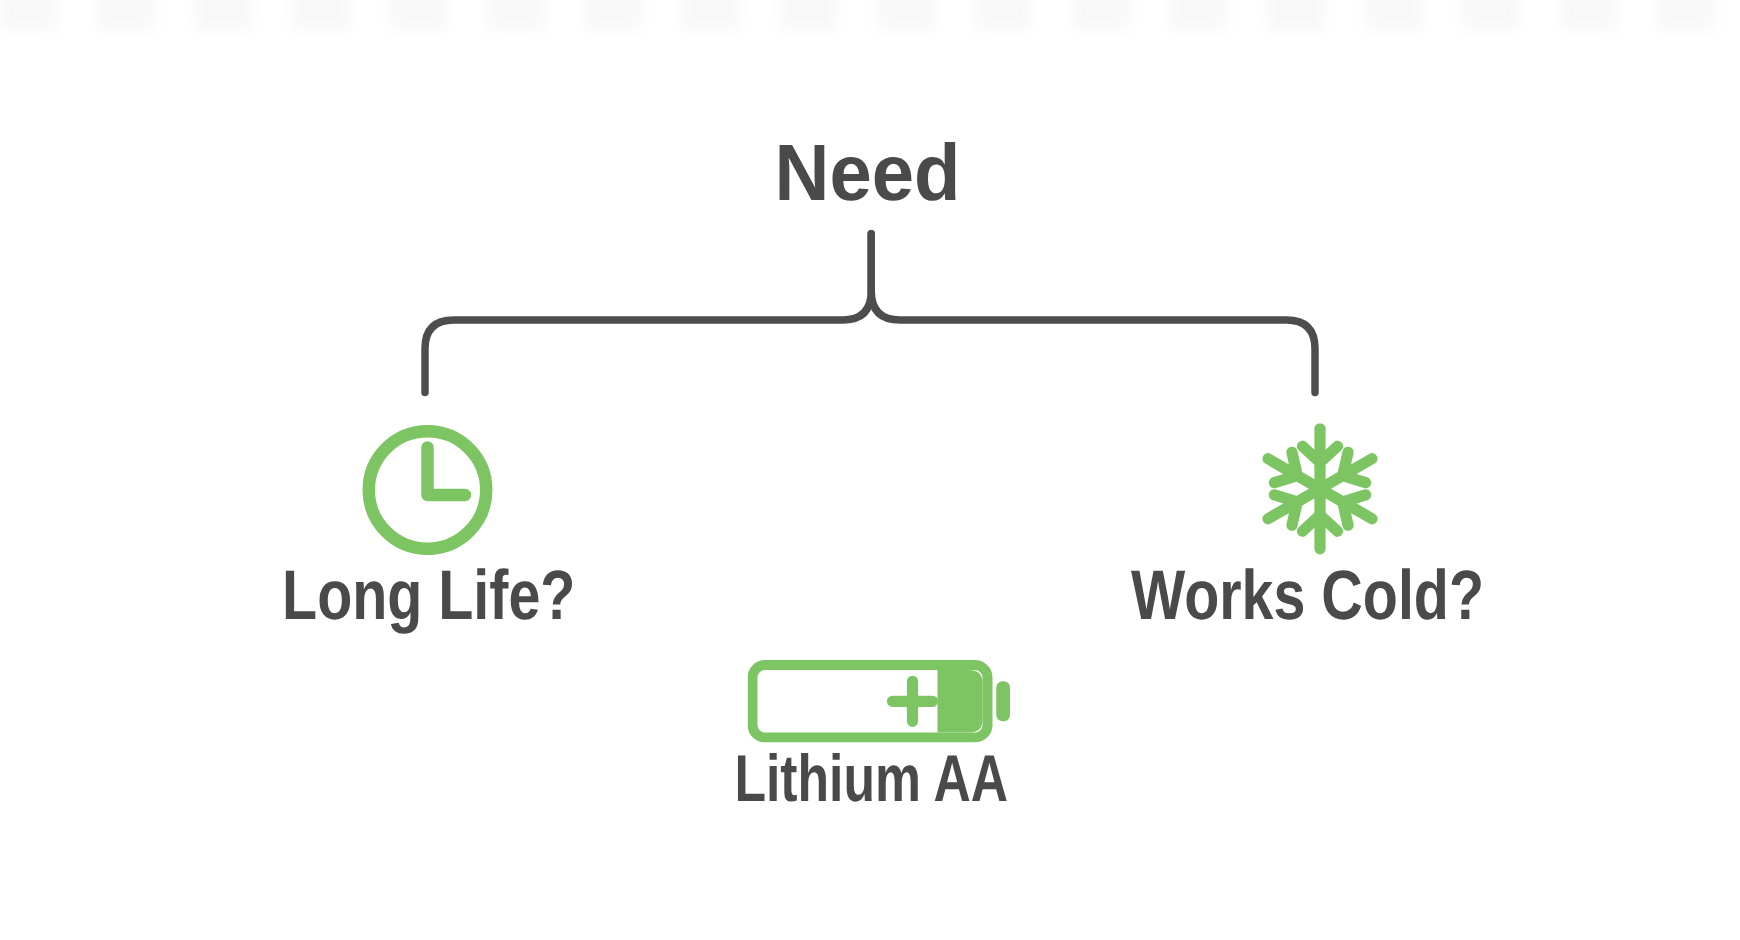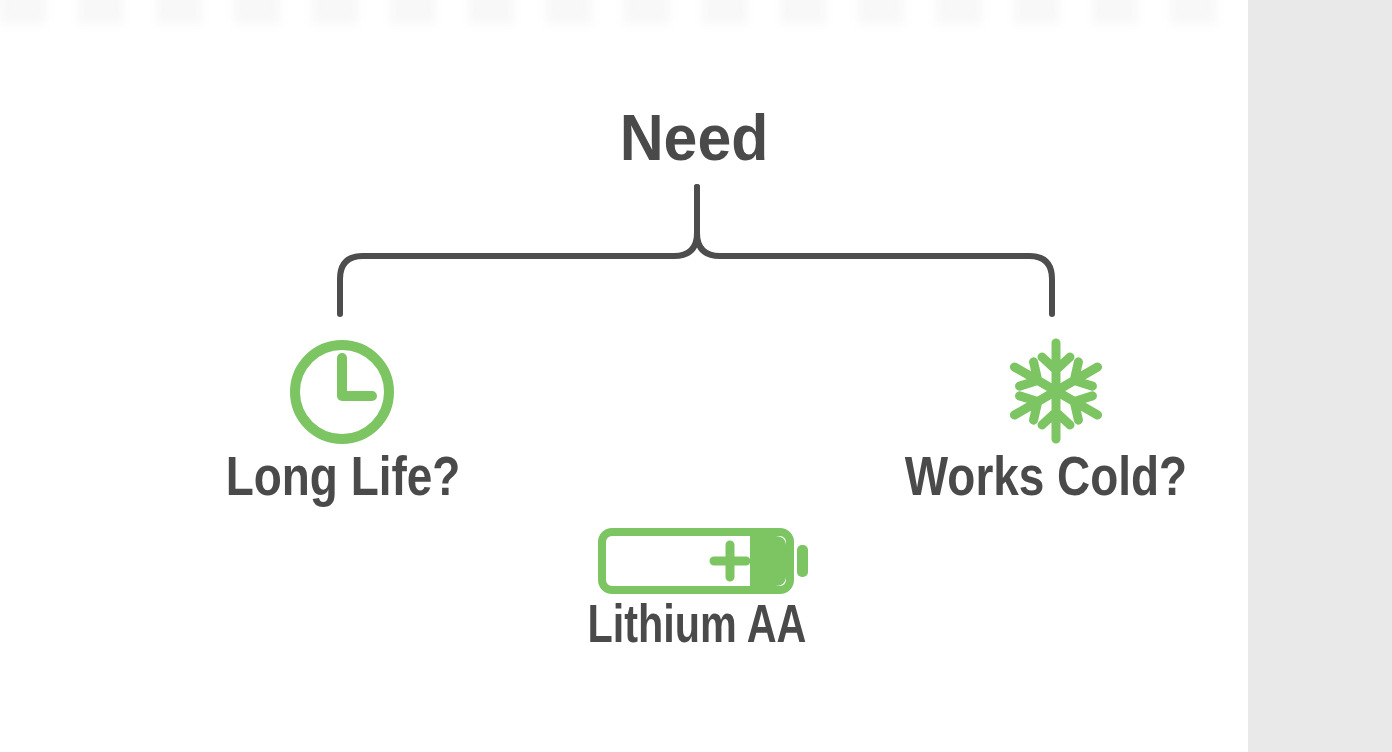--- a/index.html
+++ b/index.html
@@ -9,21 +9,21 @@
     --background:#ffffff;
   }
   *{margin:0;padding:0;box-sizing:border-box;}
   html,body{width:100%;height:100%;}
   body{
     background:#e9e9e9;
     font-family:"Liberation Sans", sans-serif;
   }
   .canvas{
     position:relative;
-    width:1248px;
+    width:1392px;
     height:752px;
     background:var(--background);
     overflow:hidden;
   }
   
   .top-artifact{
     position:absolute;
     top:-10px;left:0;right:0;
     height:34px;
     background:repeating-linear-gradient(90deg,

